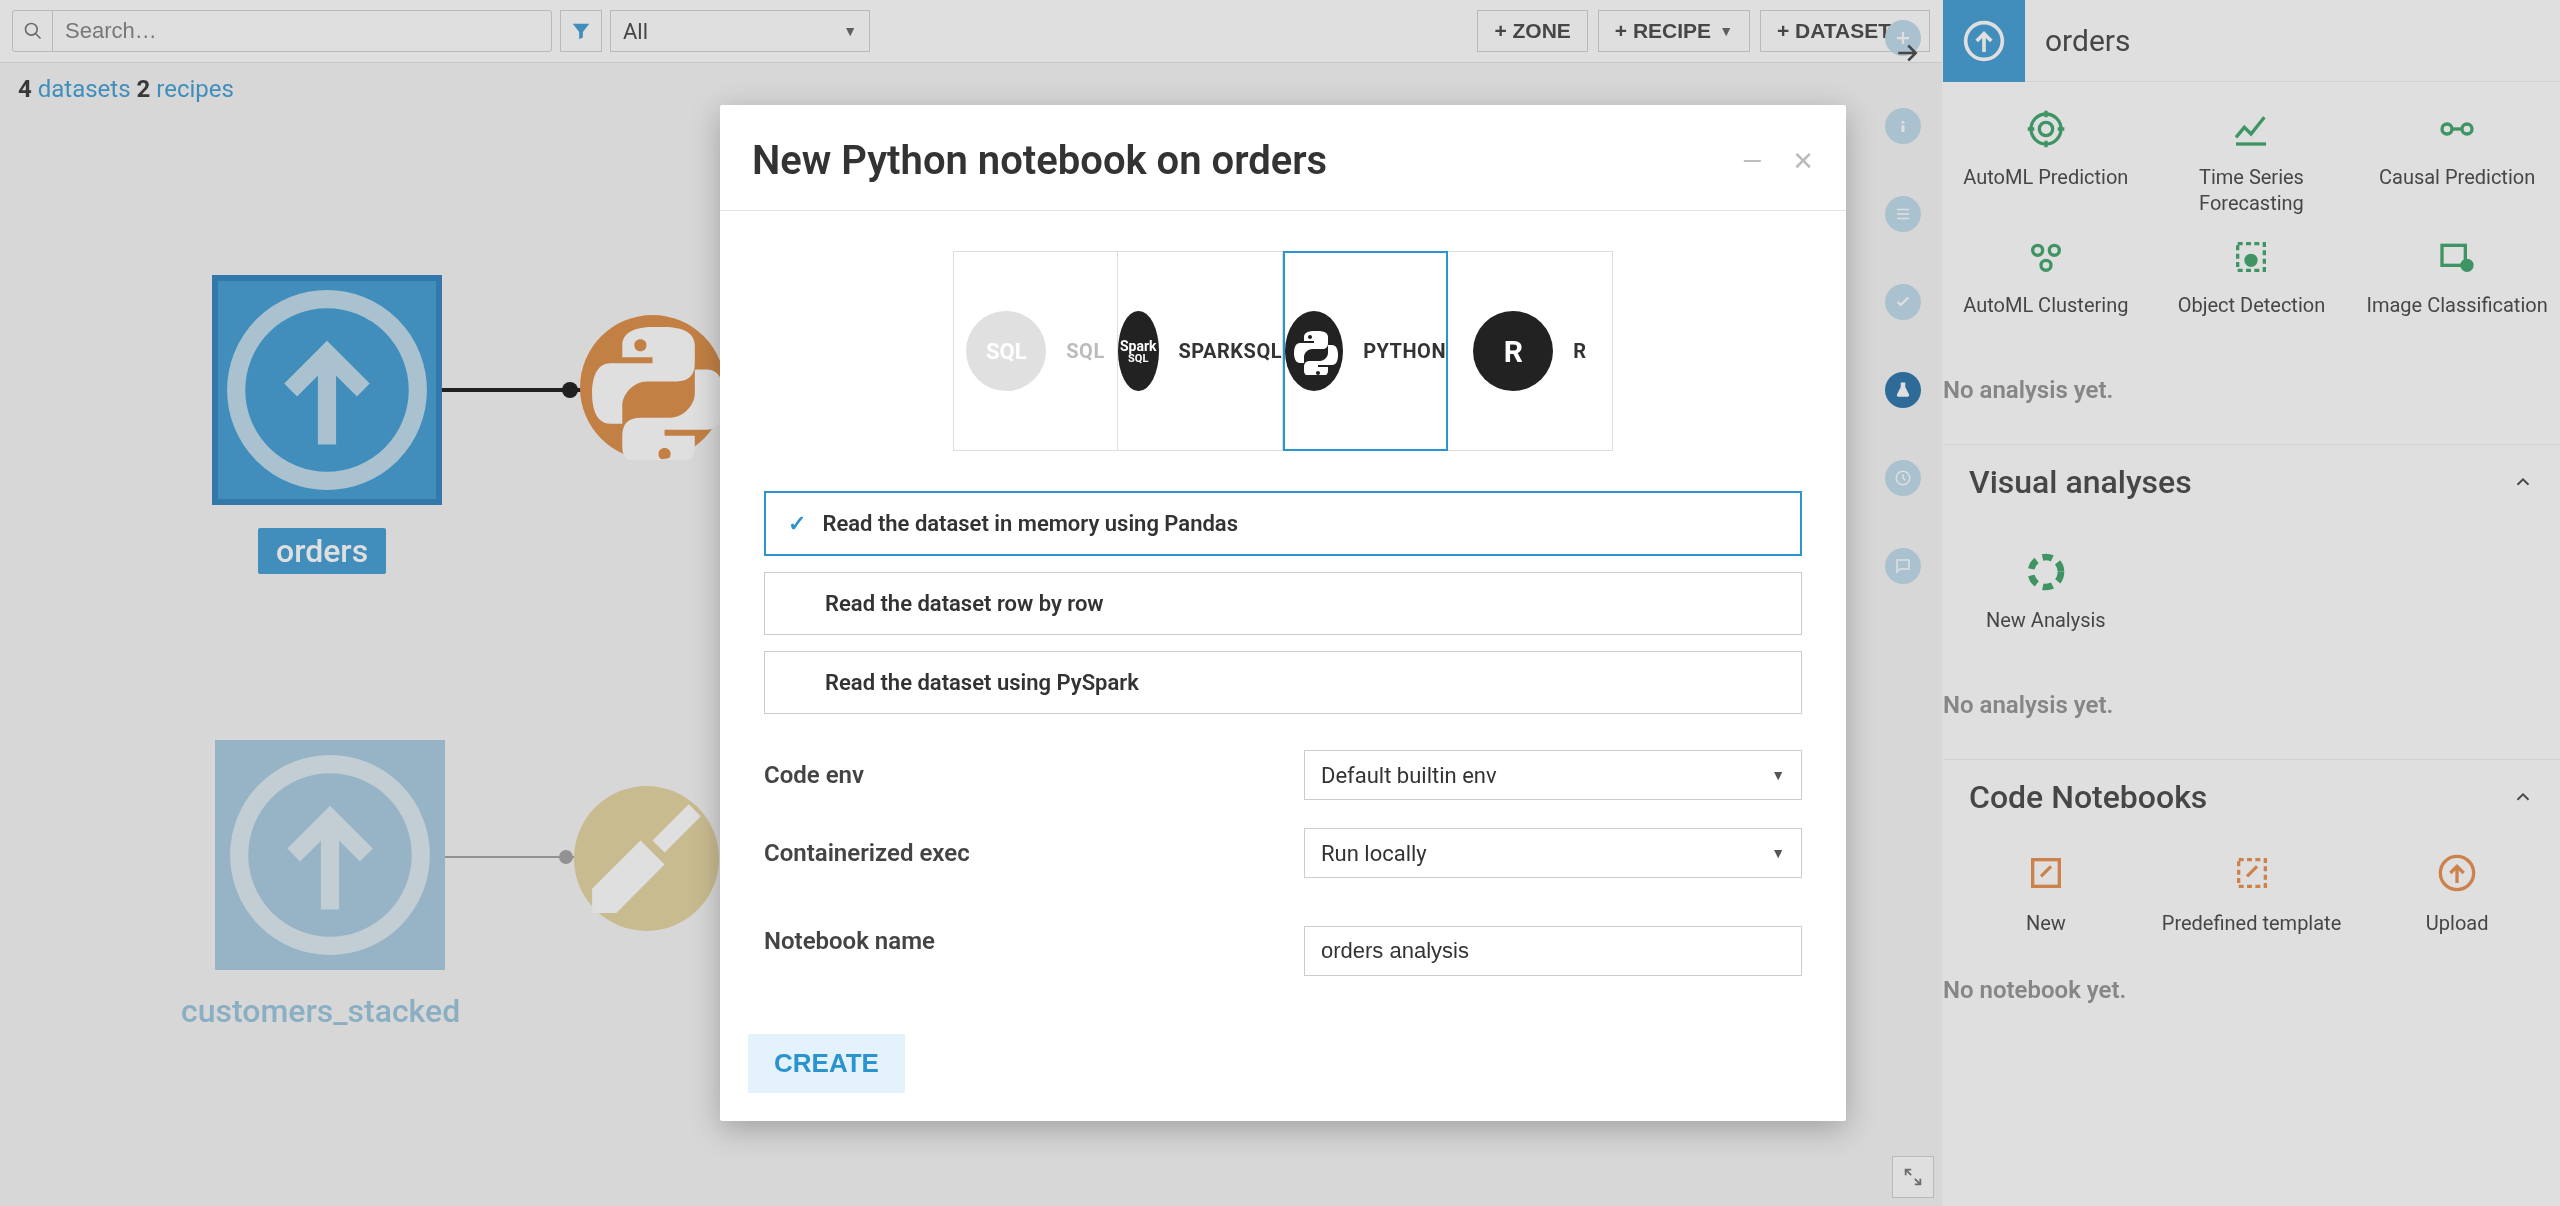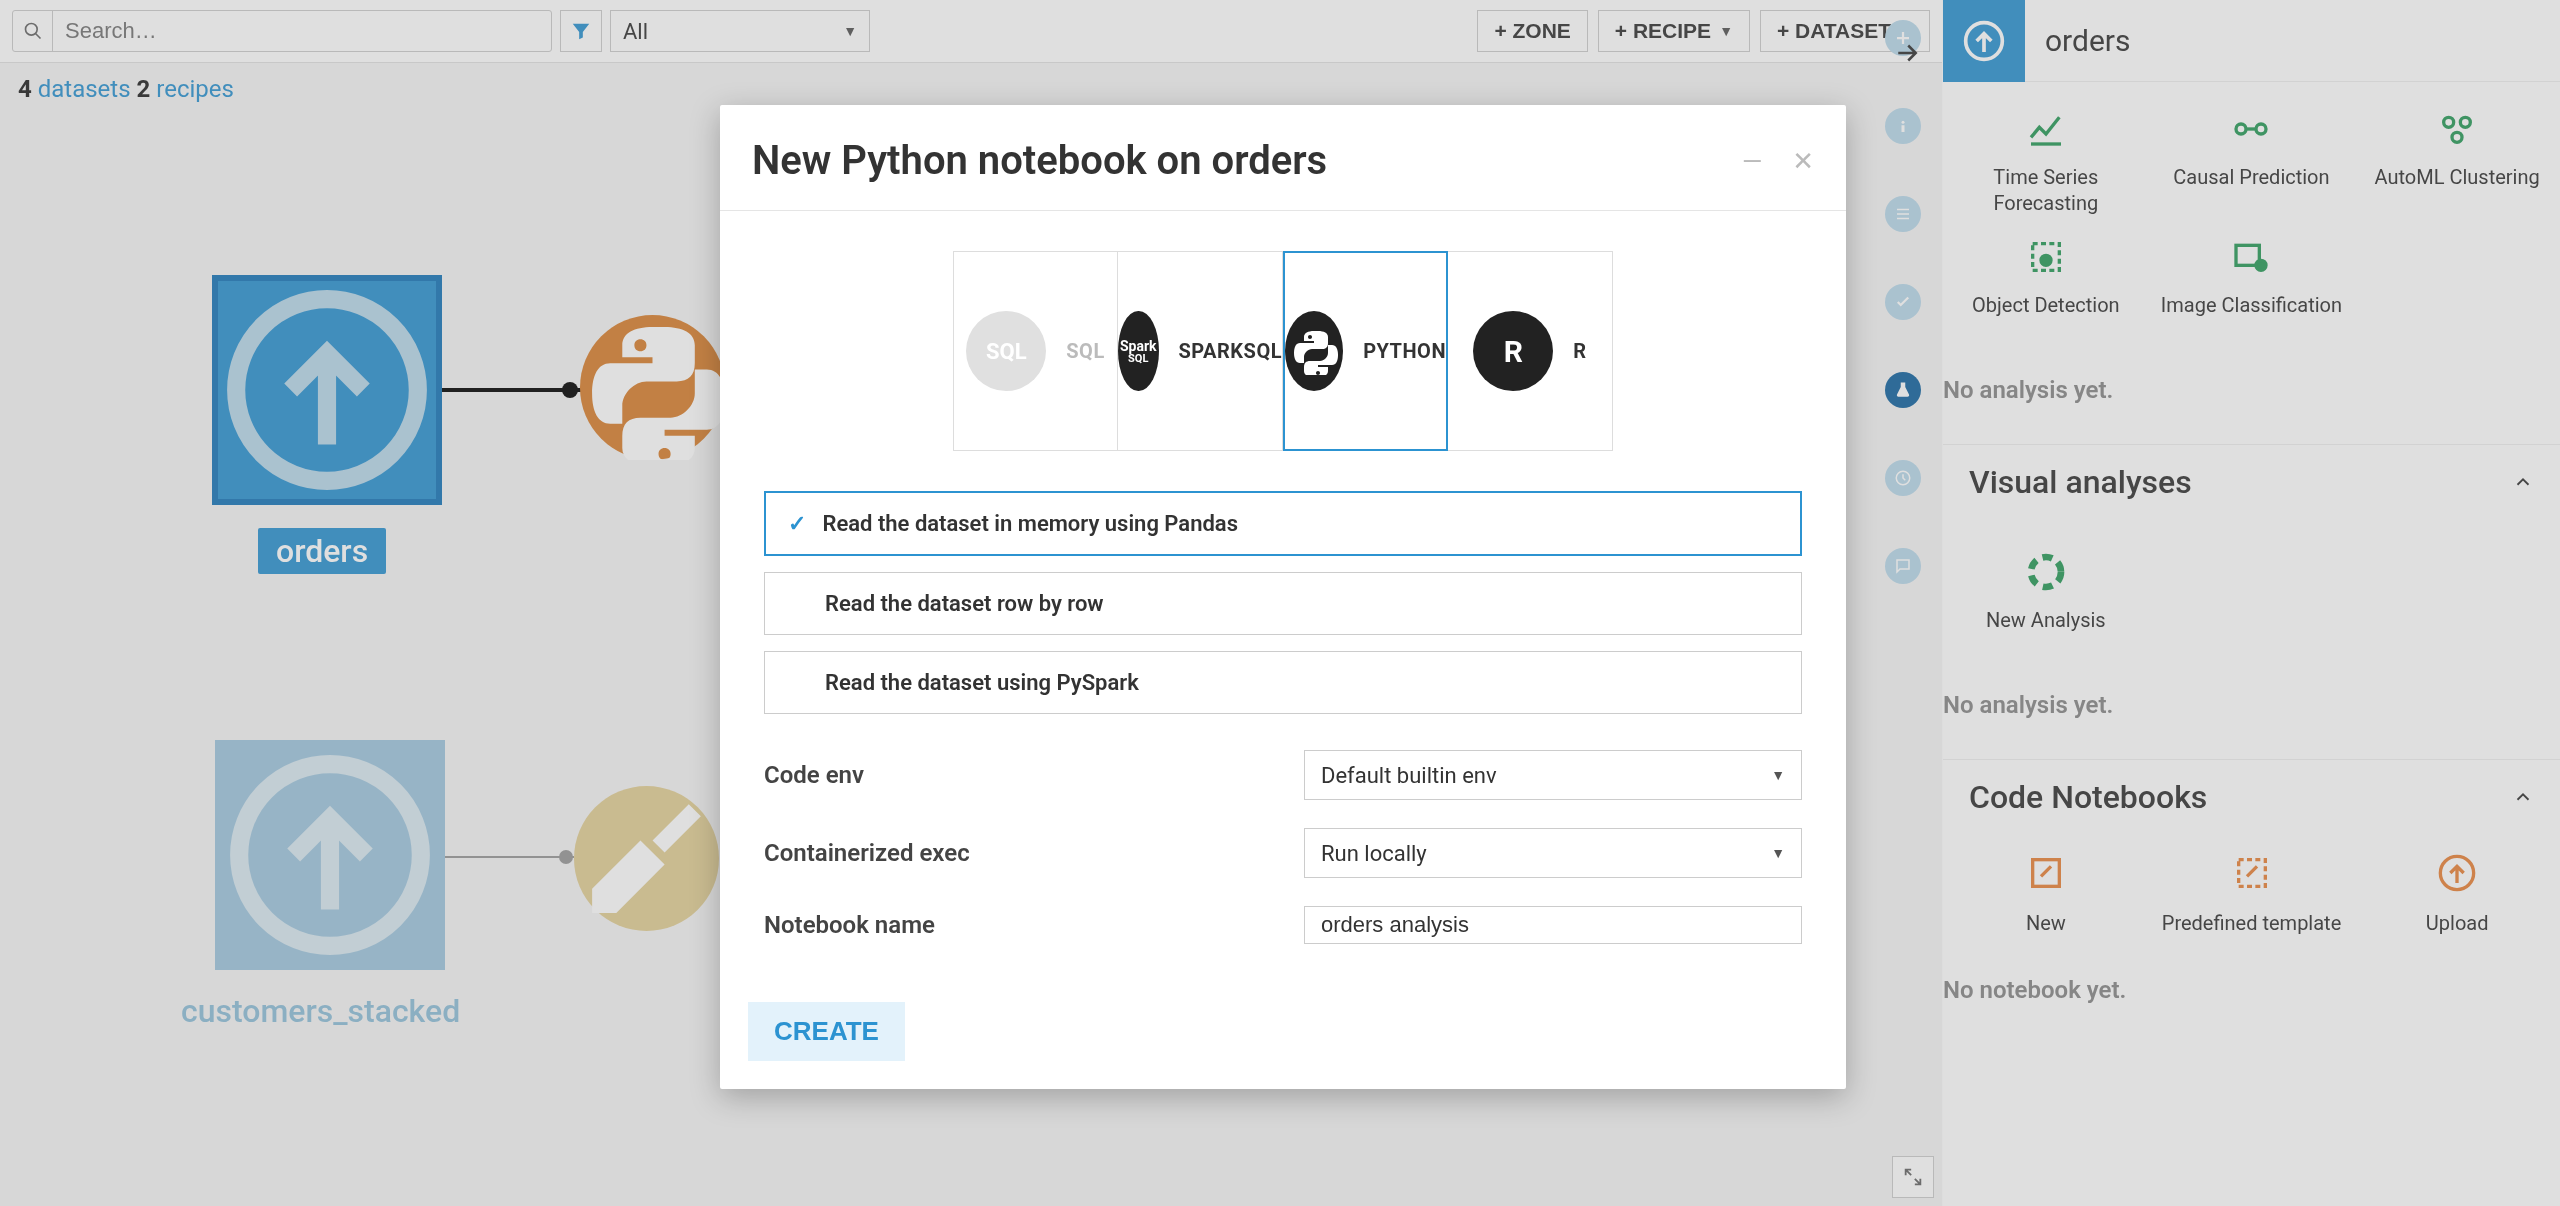--- a/index.html
+++ b/index.html
@@ -61,21 +61,21 @@
 .lang-label { font-size:20px; font-weight:700; letter-spacing:.5px; }
 
 .read-opts { display:flex; flex-direction:column; gap:16px; margin-bottom:36px; }
 .read-opt { border:1px solid #ccc; padding:18px 22px; font-size:22px; font-weight:600; color:#333; display:flex; align-items:center; gap:16px; }
 .read-opt.selected { border:2px solid #2c93d1; }
 .check { color:#2c93d1; font-size:22px; }
 
 .form-row { display:flex; align-items:center; margin-bottom:28px; }
 .form-label { width:540px; font-size:24px; font-weight:600; color:#444; }
 .form-control { flex:1; height:50px; border:1px solid #ccc; padding:0 16px; font-size:22px; color:#333; display:flex; align-items:center; justify-content:space-between; background:#fff;gap:24px; }
-.form-input { flex:1; height:38px; border:1px solid #ccc; padding:0 16px; font-size:22px; color:#333; }
+.form-input { flex:1; height:50px; border:1px solid #ccc; padding:0 16px; font-size:22px; color:#333;margin-top:20px; }
 
 .modal-footer { display:flex; justify-content:flex-start; padding:0 28px 28px; }
 .create-btn { background:#e3f2fb; color:#2c93d1; font-size:26px; font-weight:700; padding:14px 26px; border:none; }
 
 
 .right-panel { width:618px; background:#fff; border-left:1px solid #ddd; position:relative; display:flex; flex-direction:column; overflow:hidden; }
 .dim-overlay-right { position:absolute; inset:0; background:rgba(128,128,128,0.25); z-index:5; pointer-events:none; }
 .rp-header { display:flex; align-items:center; gap:20px; padding:0; height:82px; border-bottom:1px solid #eee; }
 .rp-header-icon { width:82px; height:82px; background:#2c93d1; display:flex; align-items:center; justify-content:center; }
 .rp-header-title { font-size:30px; color:#333; }
@@ -317,20 +317,30 @@
             <path d="M12 18V8M8 12l4-4 4 4"></path>
           </svg>
       </div>
       <div class="rp-header-title">orders</div>
     </div>
 
     <div class="ml-grid">
       <div class="ml-item">
         <div class="ml-icon">
             <svg width="40" height="40" viewBox="0 0 24 24" fill="none" stroke="#2a9b5a" stroke-width="2">
+              <circle cx="12" cy="12" r="9"></circle>
+              <circle cx="12" cy="12" r="4"></circle>
+              <path d="M12 1v4M12 19v4M1 12h4M19 12h4"></path>
+            </svg>
+          </div>
+        <div class="ml-label">AutoML Prediction</div>
+      </div>
+      <div class="ml-item">
+        <div class="ml-icon">
+            <svg width="40" height="40" viewBox="0 0 24 24" fill="none" stroke="#2a9b5a" stroke-width="2">
               <path d="M3 17l5-6 4 4 8-10"></path>
               <path d="M3 21h18"></path>
             </svg>
           </div>
         <div class="ml-label">Time Series Forecasting</div>
       </div>
       <div class="ml-item">
         <div class="ml-icon">
             <svg width="40" height="40" viewBox="0 0 24 24" fill="none" stroke="#2a9b5a" stroke-width="2">
               <circle cx="6" cy="12" r="3"></circle>

